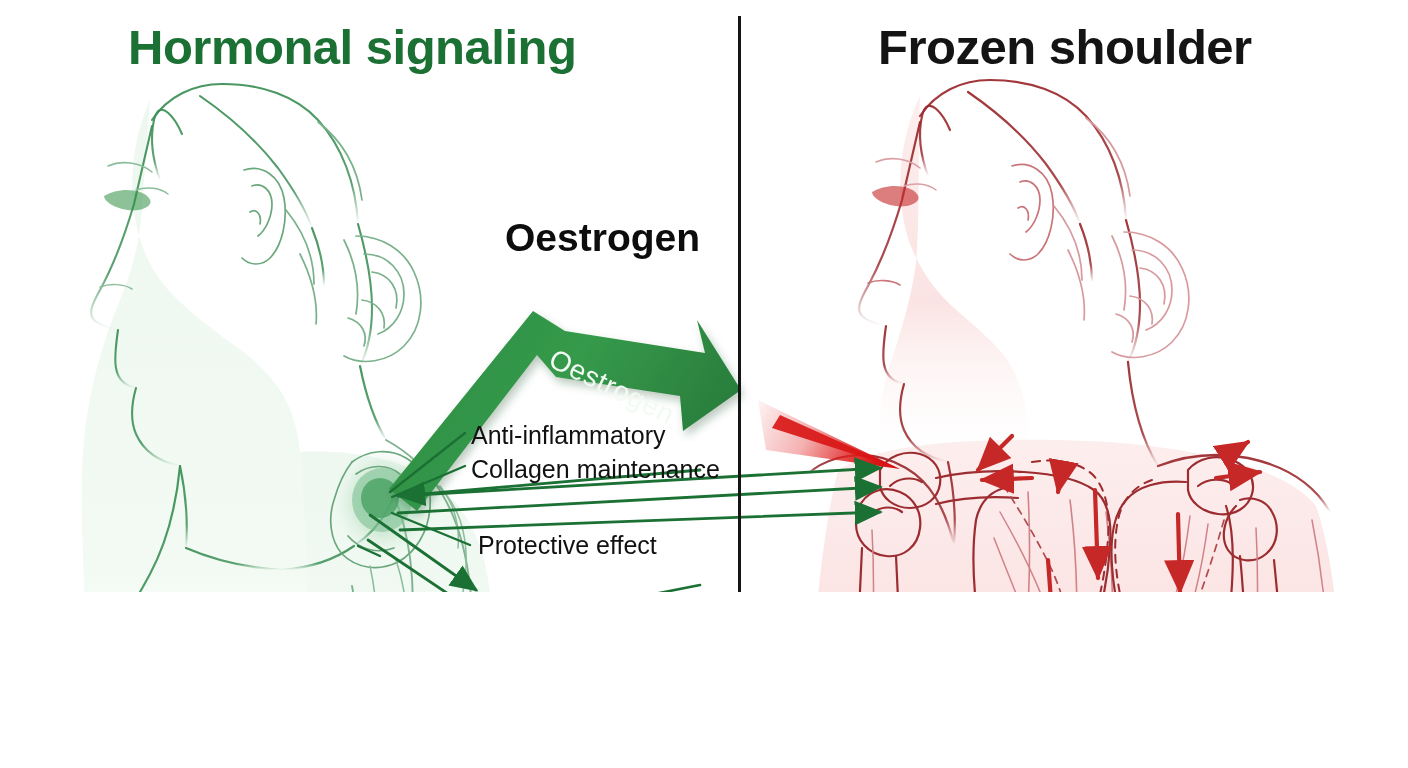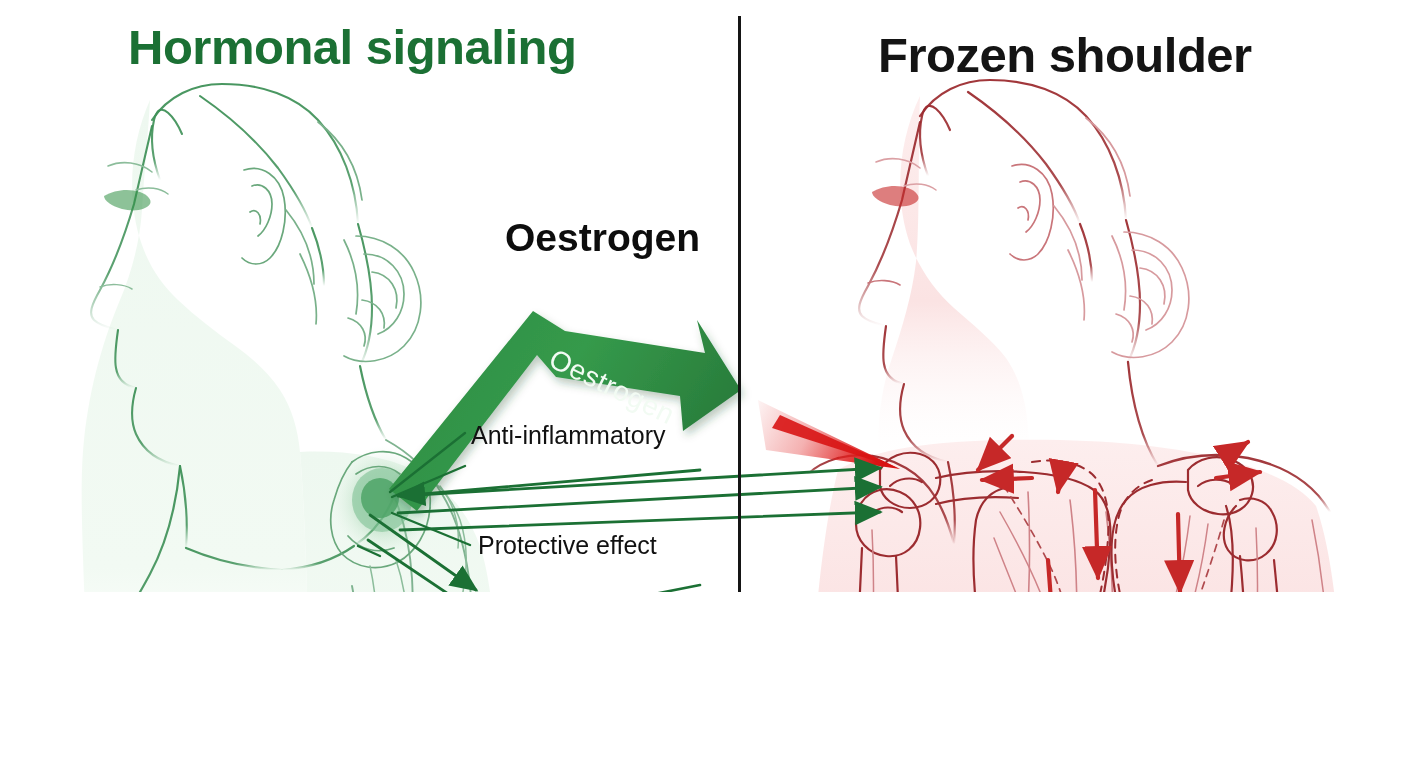--- a/index.html
+++ b/index.html
@@ -38,21 +38,20 @@
   }
   #title-left {
     left: 128px;
     top: 19px;
     color: #1b7034;
   }
   #title-right {
     left: 878px;
     top: 19px;
     color: #141414;
-    margin-top: 8px;
   }
 
   
   #oestrogen-heading {
     position: absolute;
     left: 505px;
     top: 216px;
     font-size: 39px;
     font-weight: bold;
     color: #0d0d0d;
@@ -445,16 +444,17 @@
   <div class="title" id="title-left">Hormonal signaling</div>
 
   <div class="title" id="title-right">Frozen shoulder</div>
 
   <div id="oestrogen-heading">Oestrogen</div>
 
   <div id="arrow-word">Oestrogen</div>
 
   <div class="callout-label" id="label-anti-inflammatory">Anti-inflammatory</div>
 
+  <div class="callout-label" id="label-collagen">Collagen maintenance</div>
 
   <div class="callout-label" id="label-protective">Protective effect</div>
 
 </div>
 
 </body></html>

